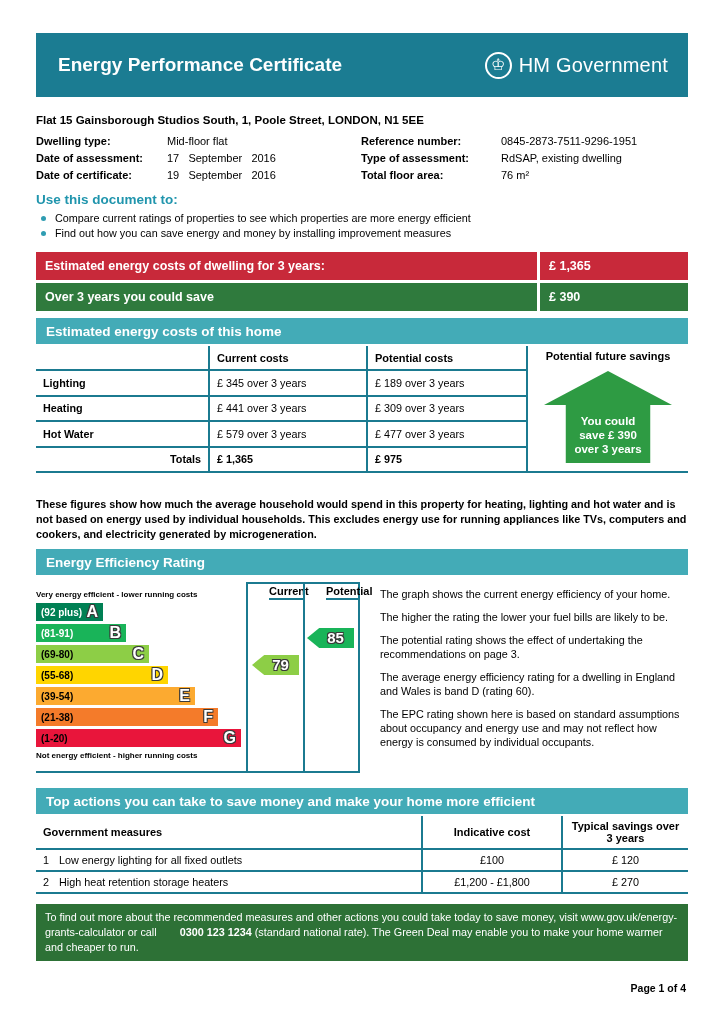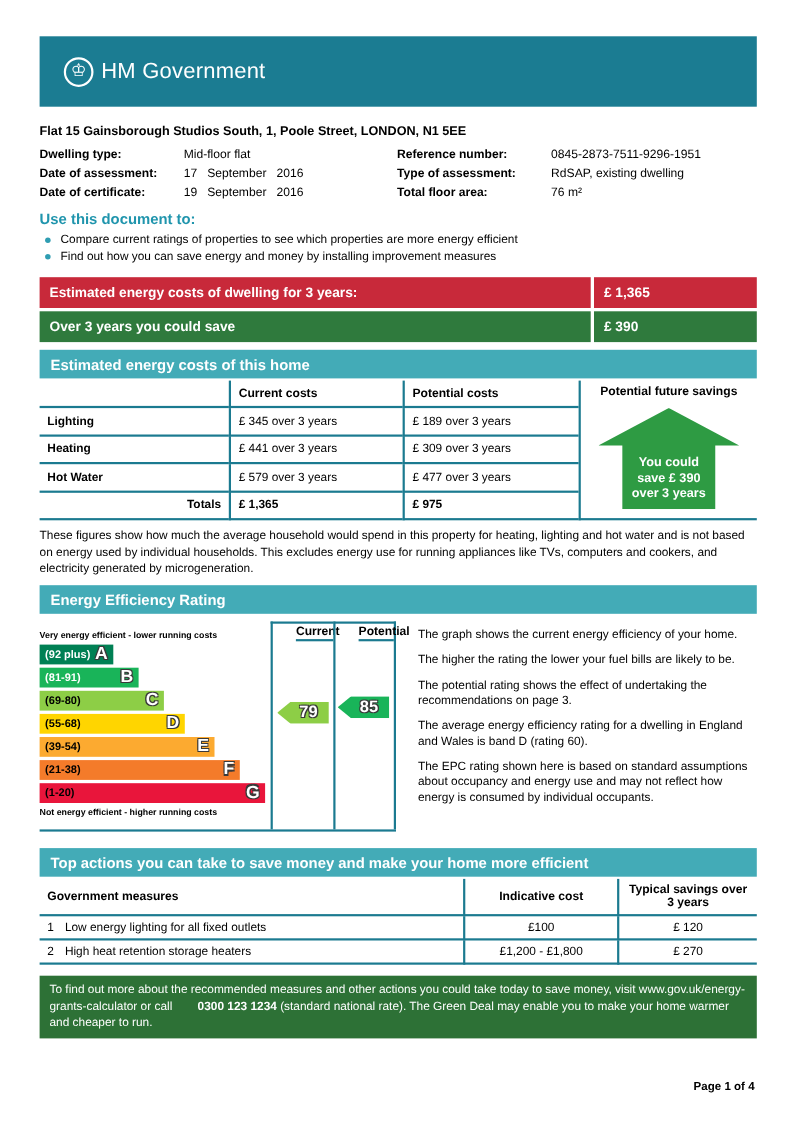--- a/index.html
+++ b/index.html
@@ -77,21 +77,21 @@
     display:flex; flex-direction:column; align-items:center;
     padding:4px 4px 8px 4px;
   }
   .ct-savings-head { font-weight:bold; font-size:11px; }
   .house {
     margin-top:9px; width:128px; height:92px; background:var(--house_green,#2e9b43);
     clip-path:polygon(50% 0, 100% 37%, 83% 37%, 83% 100%, 17% 100%, 17% 37%, 0 37%);
     color:#fff; font-weight:bold; font-size:11.5px; text-align:center;
     display:flex; flex-direction:column; justify-content:flex-end; padding-bottom:7px; line-height:14px;
   }
-  .costs-note { margin-top:7px; font-size:10.8px; line-height:15px; }
+  .costs-note { margin-top:24px; font-size:10.8px; line-height:15px;font-weight:bold; }
 
   
   .rating-wrap { margin-top:7px; display:flex; }
   .chart {
     width:324px; height:191px; position:relative; flex:none;
     border-bottom:2px solid var(--accent_teal,#1b7a90);
     display:flex;
   }
   .chart-bands-area { flex:1; padding:8px 4px 0 0; }
   .chart-top-label, .chart-bottom-label { font-size:8px; font-weight:bold; }
@@ -144,20 +144,21 @@
   .footer-note b { font-weight:bold;padding-left:20px; }
 
   .page-num { position:absolute; right:38px; bottom:30px; font-size:10.5px; font-weight:600; }
 </style>
 </head>
 <body>
 
 <div class="page">
 
   <div class="hdr">
+    <div class="hdr-title">Energy Performance Certificate</div>
     <div class="hdr-logo">
       <span class="crest">♔</span>
       <span class="logo-text">HM Government</span>
     </div>
   </div>
 
   <div class="address">Flat 15 Gainsborough Studios South, 1, Poole Street, LONDON, N1 5EE</div>
 
   <div class="details">
     <div class="details-col left">
@@ -289,21 +290,21 @@
             </div>
           </div>
         <div class="chart-bottom-label">Not energy efficient - higher running costs</div>
       </div>
       <div class="chart-col">
         <div class="chart-col-head">Current</div>
         <div class="rating-arrow" style="top: 71px; background: rgb(141, 206, 70);">79</div>
       </div>
       <div class="chart-col last">
         <div class="chart-col-head">Potential</div>
-        <div class="rating-arrow" style="top: 66px; background: rgb(25, 180, 89);">85</div>
+        <div class="rating-arrow" style="top: 44px; background: rgb(25, 180, 89);">85</div>
       </div>
     </div>
     <div class="rating-text">
       <p>The graph shows the current energy efficiency of your home.</p>
       <p>The higher the rating the lower your fuel bills are likely to be.</p>
       <p>The potential rating shows the effect of undertaking the recommendations on page 3.</p>
       <p>The average energy efficiency rating for a dwelling in England and Wales is band D (rating 60).</p>
       <p>The EPC rating shown here is based on standard assumptions about occupancy and energy use and may not reflect how energy is consumed by individual occupants.</p>
     </div>
   </div>

